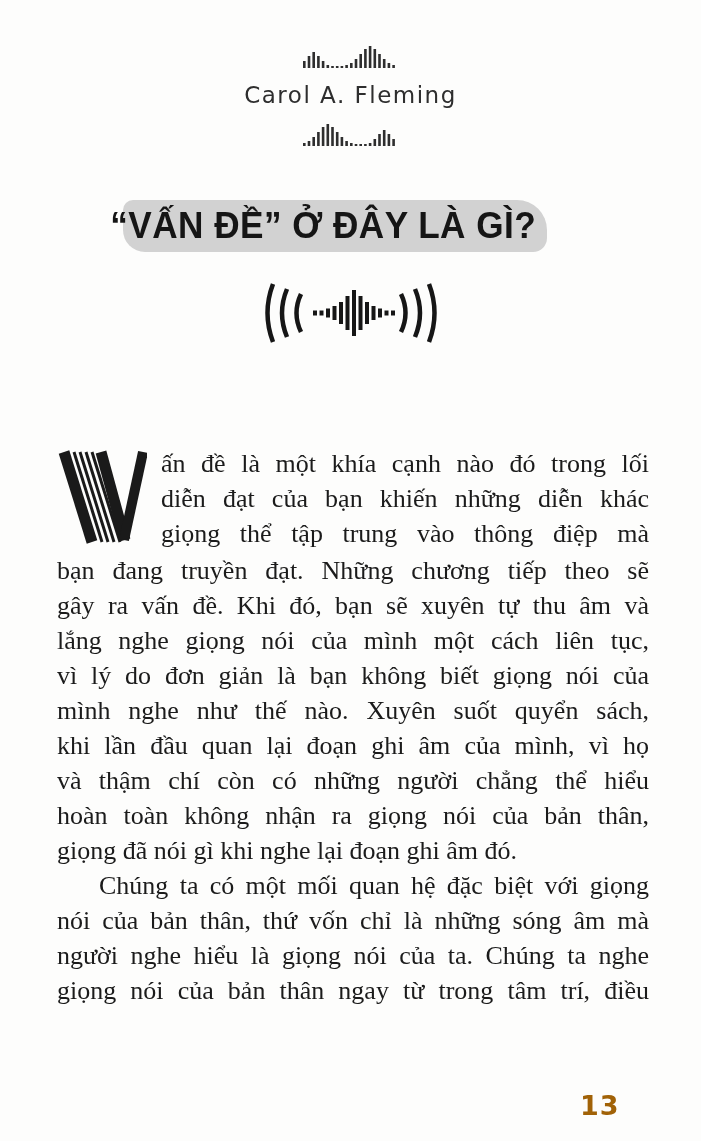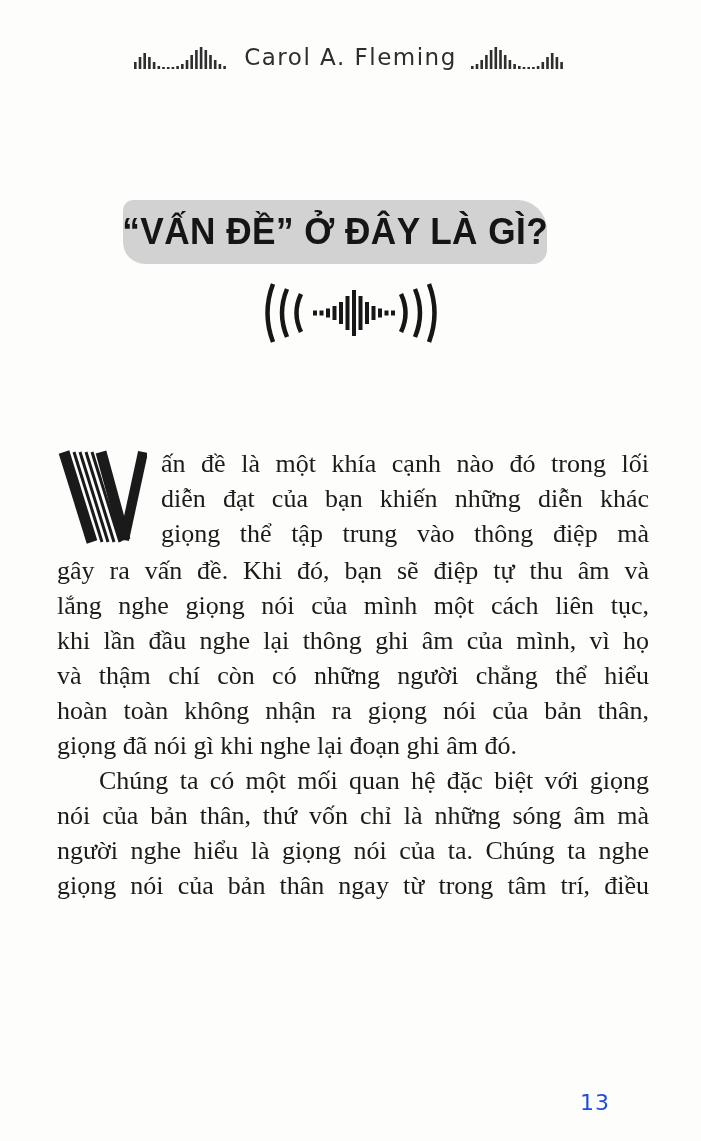--- a/index.html
+++ b/index.html
@@ -8,34 +8,34 @@
     width:701px;height:1141px;
     margin:0 auto;
     background:#fdfdfc;
     overflow:hidden;
     font-family:"Liberation Serif","DejaVu Serif",serif;
     color:#1b1b1b;
   }
   
   .header{
     position:absolute;top:44px;left:0;width:100%;
-    display:flex;align-items:center;justify-content:center;gap:14px;
+    display:flex;align-items:center;justify-content:center;gap:14px;flex-direction:column;
   }
   .author{
     font-family:"DejaVu Sans","Liberation Sans",sans-serif;
     font-size:23px;font-weight:400;letter-spacing:1.5px;color:#2e2e2e;
     white-space:nowrap;
   }
   .wave svg{display:block;}
   
   .title-box{
-    position:absolute;left:123px;top:200px;width:424px;height:64px;
+    position:absolute;left:123px;top:200px;width:424px;height:52px;
     background:#d2d2d2;
     border-radius:10px 30px 14px 22px;
-    display:flex;align-items:center;justify-content:center;
+    display:flex;align-items:center;justify-content:flex-end;
   }
   .title-text{
     font-family:"Liberation Sans","DejaVu Sans",sans-serif;
     font-weight:bold;font-size:37px;color:#151515;
     letter-spacing:0.5px;white-space:nowrap;
     transform:scaleX(0.95);
   }
   
   .sound-icon{
     position:absolute;top:281px;left:0;width:100%;
@@ -52,21 +52,21 @@
   }
   .line.lastline{text-align-last:left;}
   .line.indent{text-indent:42px;}
   .p1-head{display:flex;align-items:flex-start;}
   .dropcap{flex:0 0 90px;margin:4px 14px 0 0;}
   .p1-lines{flex:1;min-width:0;}
   
   .page-number{
     position:absolute;left:580px;top:1090px;
     font-family:"DejaVu Sans","Liberation Sans",sans-serif;
-    font-size:22px;color:#1d4ed8;letter-spacing:1px;
+    font-size:27px;color:#a16207;letter-spacing:1px;font-weight:bold;
   }
 </style>
 </head>
 <body>
 
 <div class="page">
 
   <div class="header">
     <span class="wave">
       <svg width="96" height="24" viewBox="0 0 96 24" fill="#2e2e2e">
@@ -163,23 +163,26 @@
           <line x1="86" y1="2" x2="67" y2="90" stroke-width="10"></line>
         </svg>
       </span>
       <div class="p1-lines">
         <div class="line">ấn đề là một khía cạnh nào đó trong lối</div>
         <div class="line">diễn đạt của bạn khiến những diễn khác</div>
         <div class="line">giọng thể tập trung vào thông điệp mà</div>
       </div>
     </div>
 
-    <div class="line">gây ra vấn đề. Khi đó, bạn sẽ điệp tự thu âm và</div>
+    <div class="line">bạn đang truyền đạt. Những chương tiếp theo sẽ</div>
+    <div class="line">gây ra vấn đề. Khi đó, bạn sẽ xuyên tự thu âm và</div>
     <div class="line">lắng nghe giọng nói của mình một cách liên tục,</div>
-    <div class="line">khi lần đầu nghe lại thông ghi âm của mình, vì họ</div>
+    <div class="line">vì lý do đơn giản là bạn không biết giọng nói của</div>
+    <div class="line">mình nghe như thế nào. Xuyên suốt quyển sách,</div>
+    <div class="line">khi lần đầu quan lại đoạn ghi âm của mình, vì họ</div>
     <div class="line">và thậm chí còn có những người chẳng thể hiểu</div>
     <div class="line">hoàn toàn không nhận ra giọng nói của bản thân,</div>
     <div class="line lastline">giọng đã nói gì khi nghe lại đoạn ghi âm đó.</div>
 
     <div class="line indent">Chúng ta có một mối quan hệ đặc biệt với giọng</div>
     <div class="line">nói của bản thân, thứ vốn chỉ là những sóng âm mà</div>
     <div class="line">người nghe hiểu là giọng nói của ta. Chúng ta nghe</div>
     <div class="line">giọng nói của bản thân ngay từ trong tâm trí, điều</div>
   </div>
 

